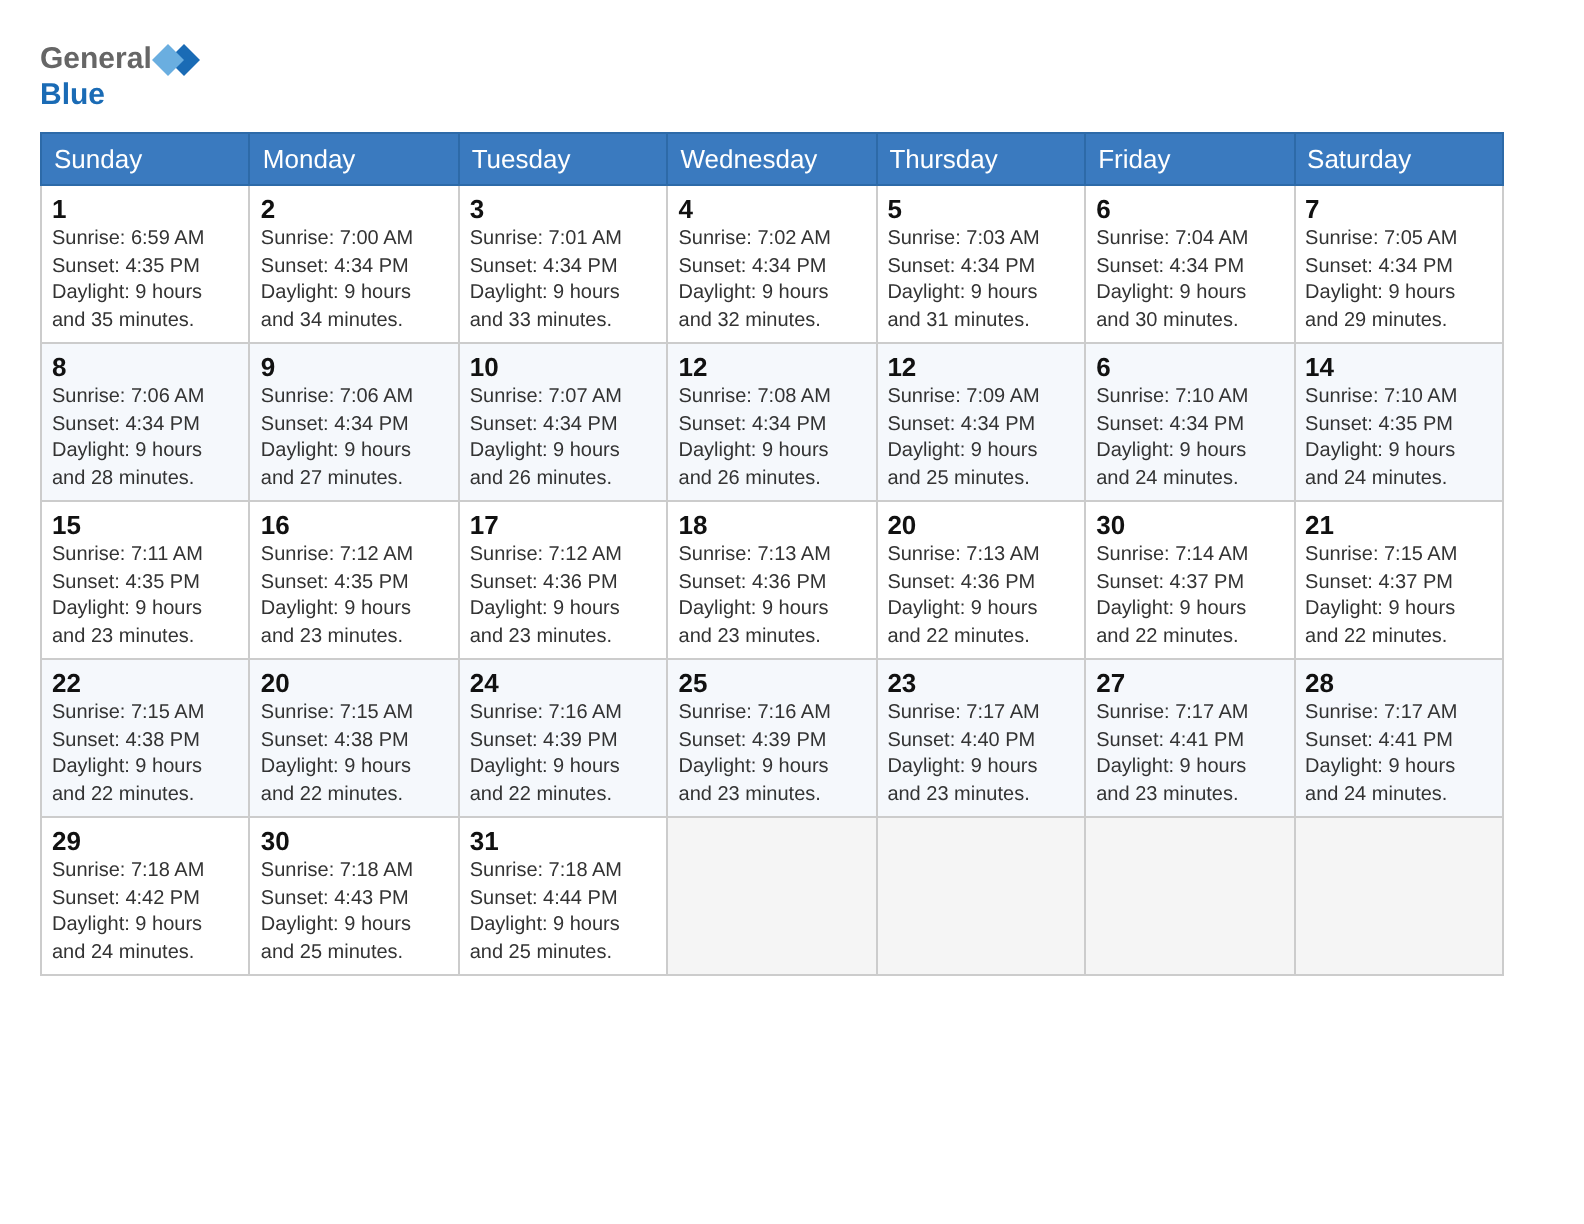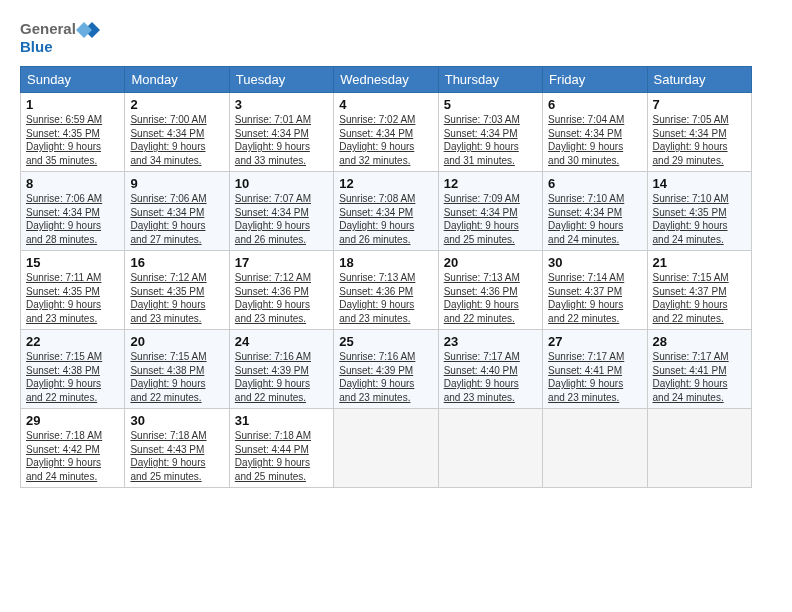--- a/index.html
+++ b/index.html
@@ -70,21 +70,20 @@
       font-size: 13px;
       font-weight: bold;
       color: #111;
       display: block;
       margin-bottom: 1px;
     }
     .cell-text {
       font-size: 10px;
       line-height: 1.35;
       color: #333;
-      text-decoration: underline;
     }
     .empty {
       background: #f0f0f0 !important;
     }
     td.empty { background: #f5f5f5 !important; }
   </style>
 </head>
 <body>
 
 <div class="page">

